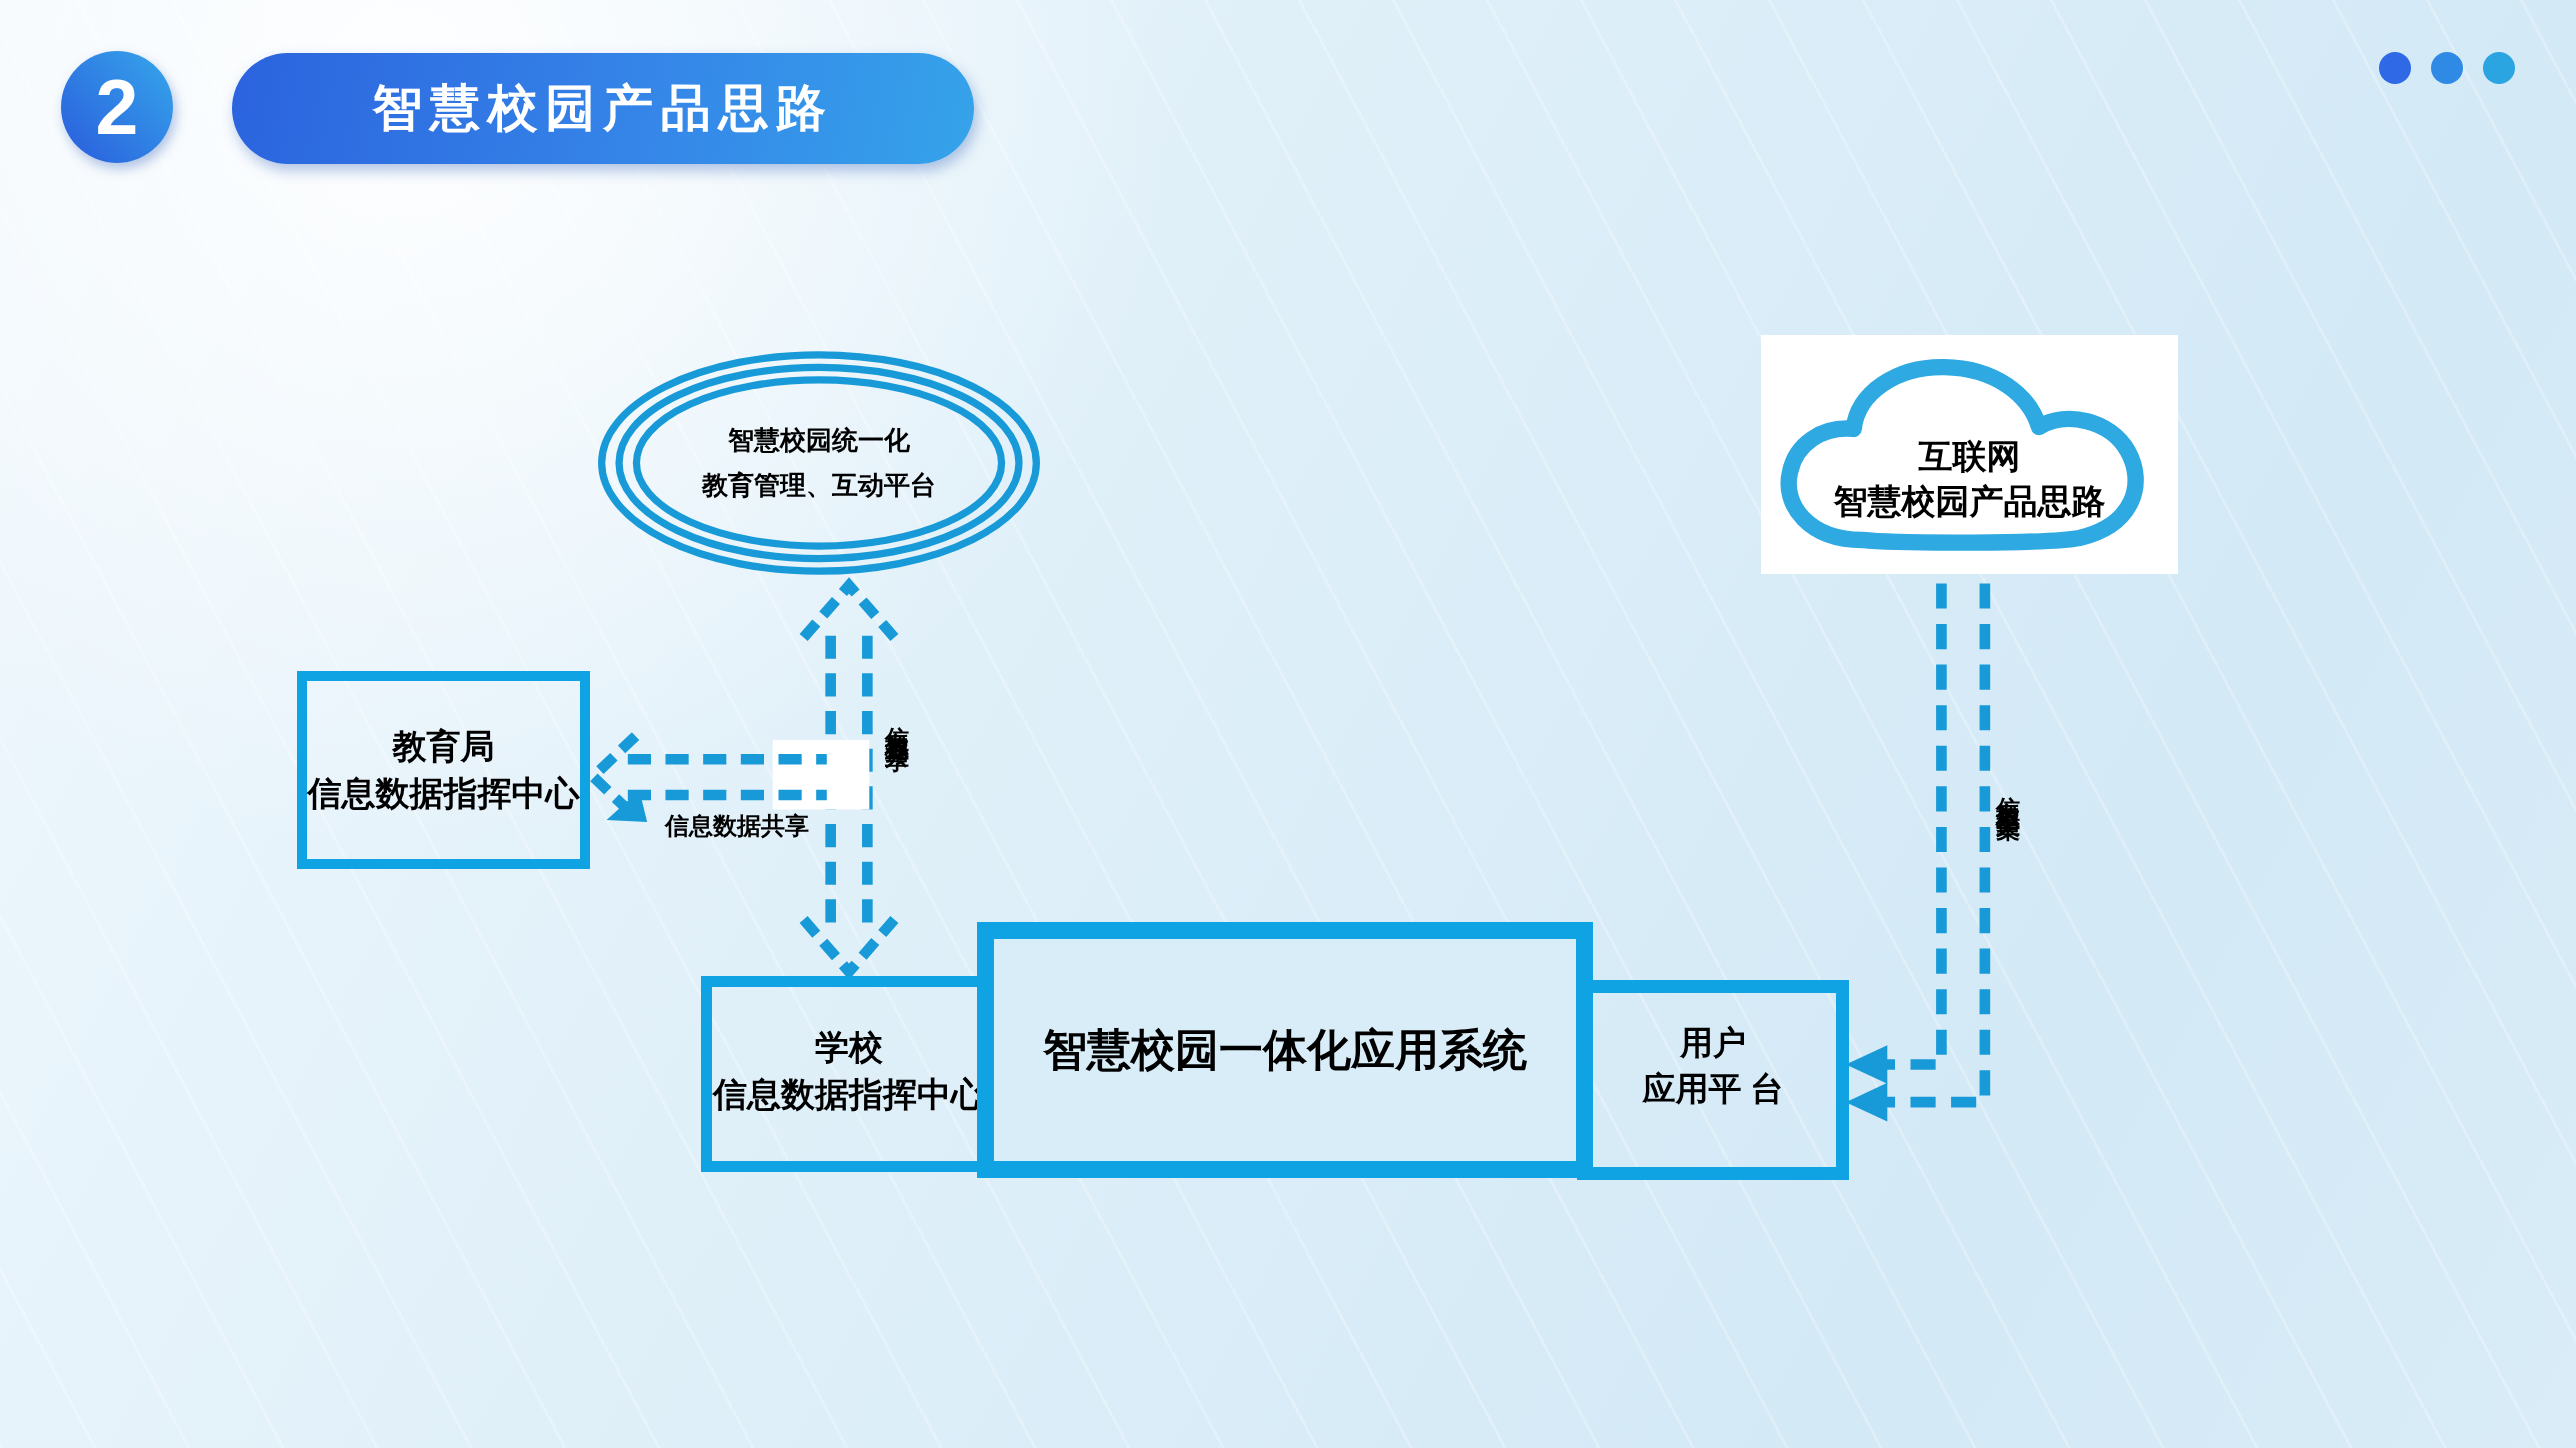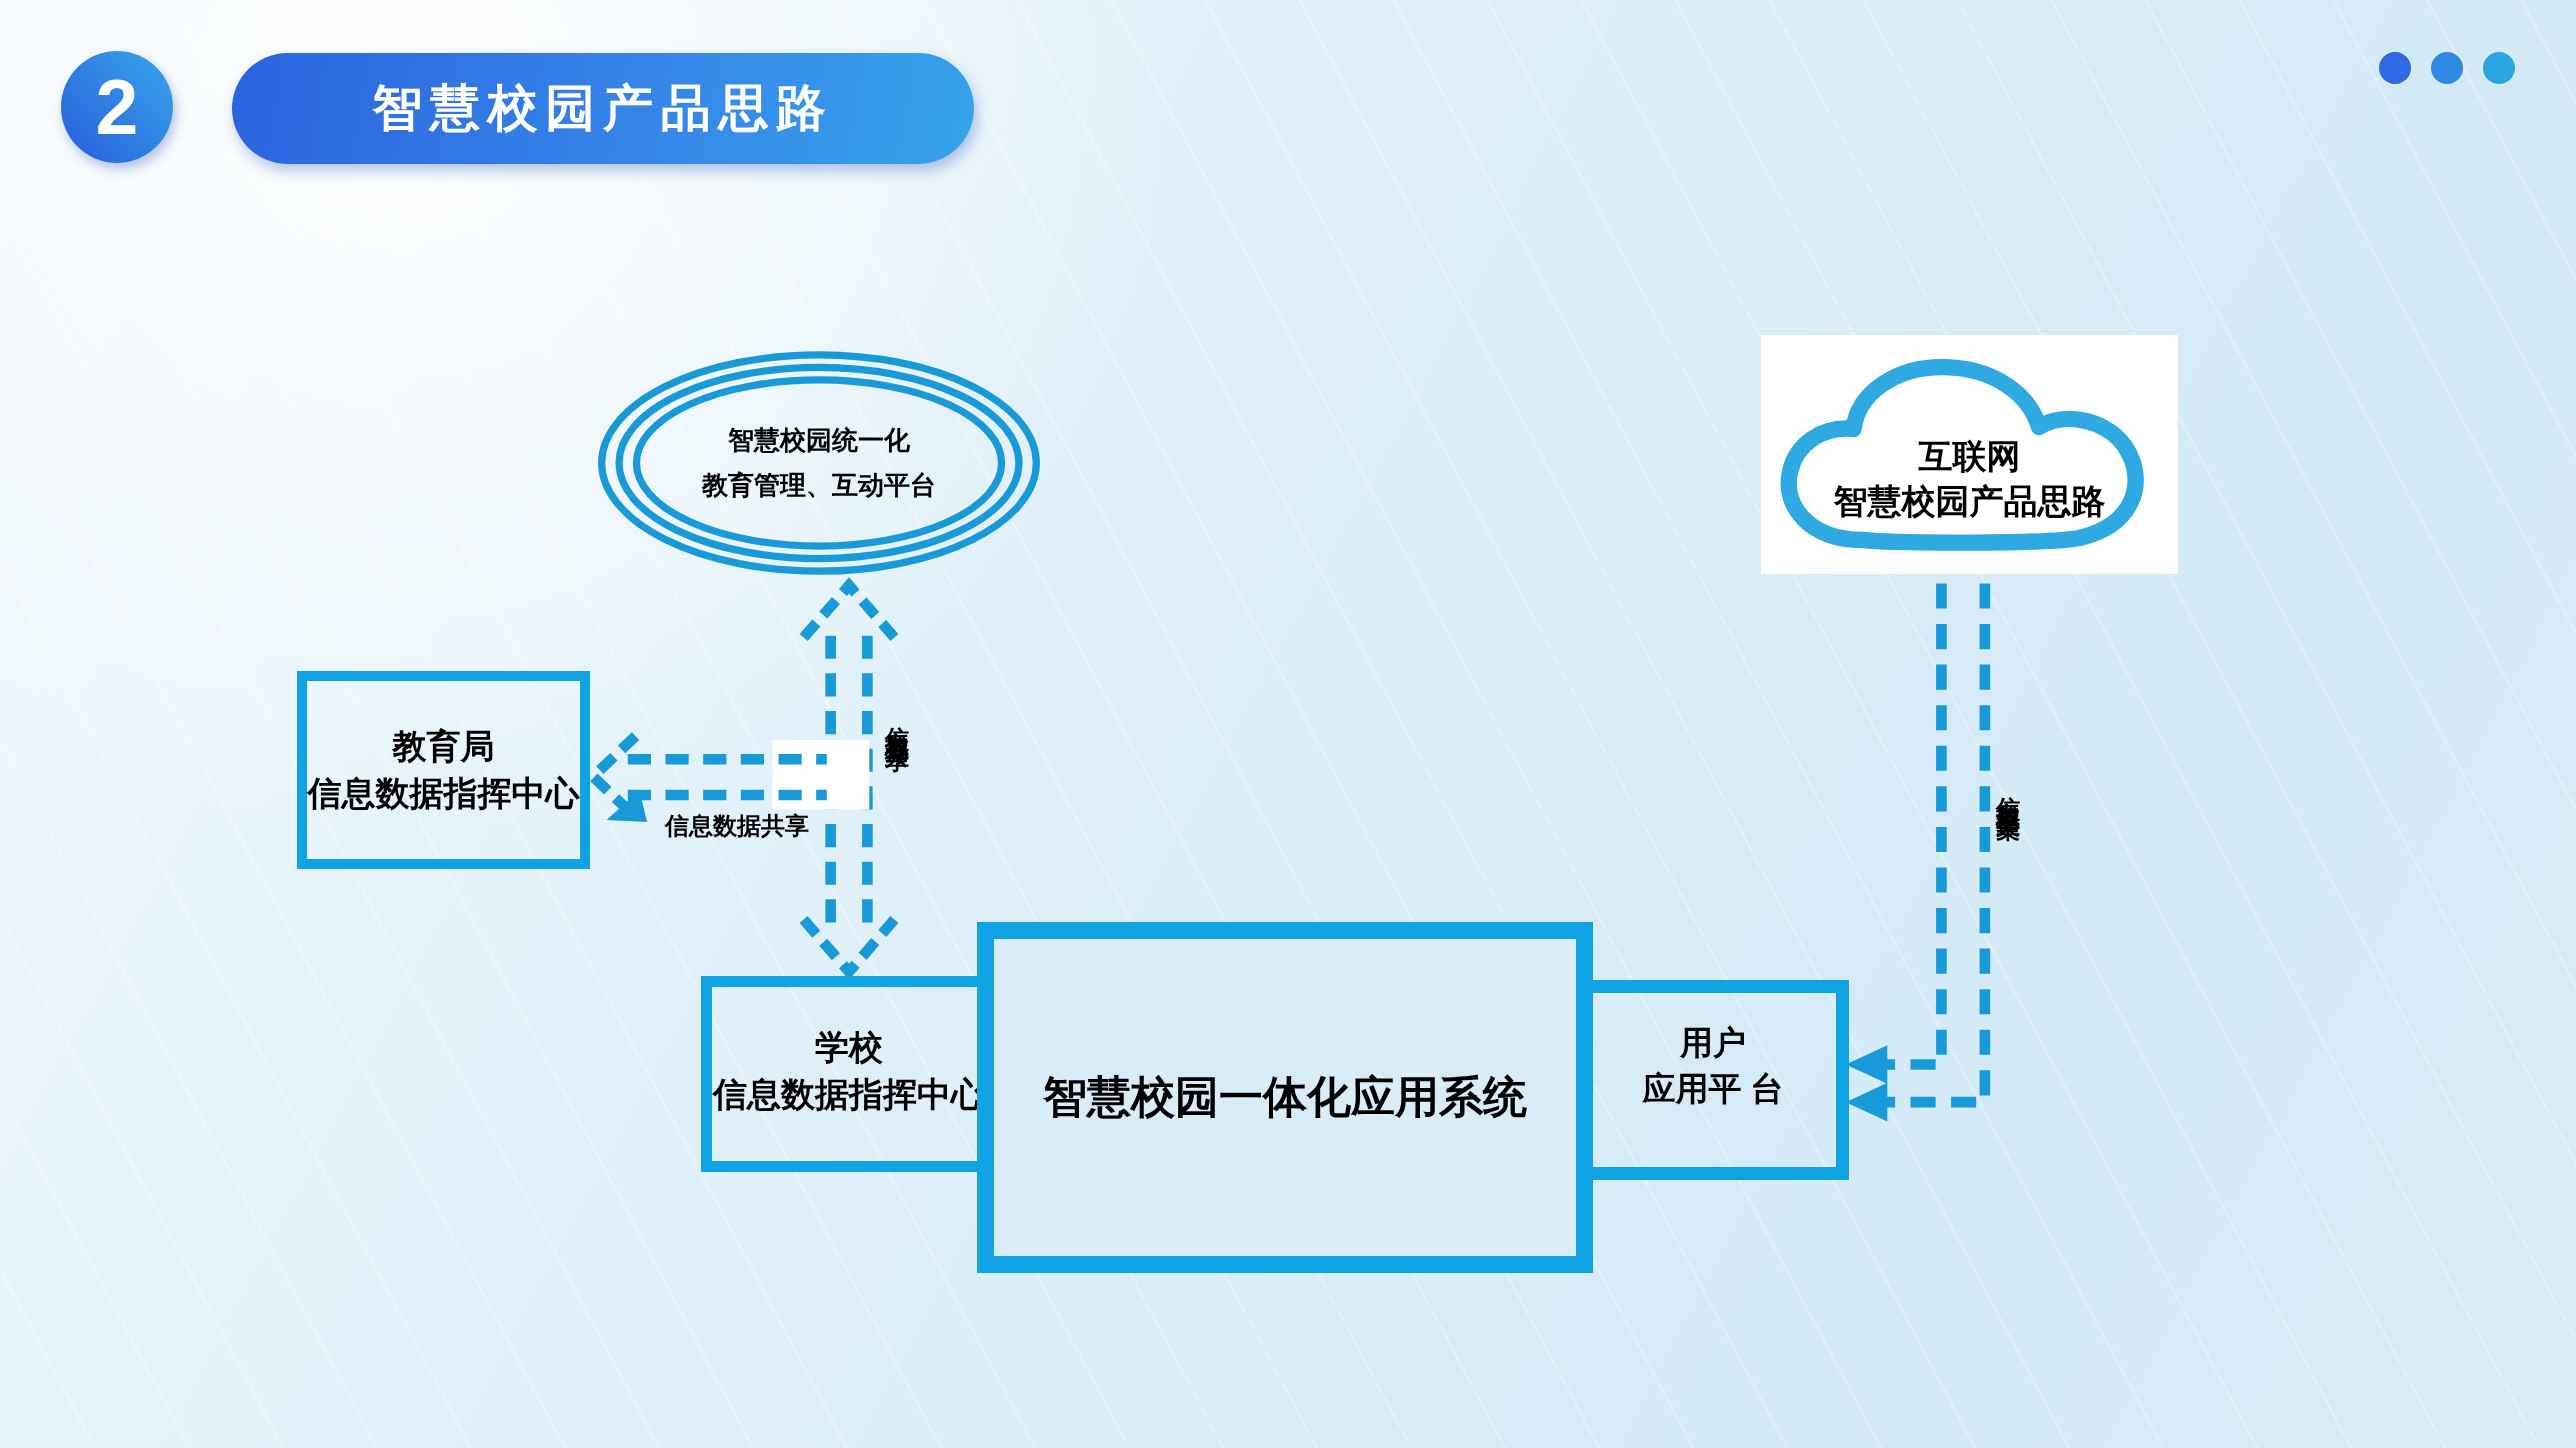--- a/index.html
+++ b/index.html
@@ -44,21 +44,21 @@
   .dash3{stroke:var(--line);fill:none;stroke-width:11;stroke-dasharray:26 16;}
   .head{fill:var(--line);stroke:none;}
   .patch{fill:#ffffff;stroke:none;}
   
   .box{
     position:absolute;box-sizing:border-box;color:var(--text);font-weight:bold;text-align:center;
     display:flex;flex-direction:column;justify-content:center;align-items:center;
   }
   .box-edu{left:297px;top:671px;width:293px;height:198px;border:10.6px solid var(--border);font-size:34px;line-height:47px;z-index:2;}
   .box-school{left:701px;top:976px;width:296px;height:196px;border:11.6px solid var(--border);font-size:34px;line-height:47px;z-index:2;padding-bottom:6px;}
-  .box-central{left:977px;top:922px;width:616px;height:351px;border:17.4px solid var(--border);font-size:44px;background:var(--box_fill);z-index:3;}
+  .box-central{left:977px;top:922px;width:616px;height:256px;border:17.4px solid var(--border);font-size:44px;background:var(--box_fill);z-index:3;}
   .box-user{left:1577px;top:980px;width:272px;height:200px;border:13.5px solid var(--border);font-size:33px;line-height:46px;z-index:2;padding-bottom:29px;}
   
   .ellipse-wrap{position:absolute;left:592px;top:347px;width:454px;height:232px;z-index:2;}
   .ellipse-wrap svg{position:absolute;inset:0;width:100%;height:100%;}
   .ring{fill:none;stroke:var(--line);stroke-width:7.5;}
   .ellipse-text{
     position:absolute;inset:0;display:flex;flex-direction:column;justify-content:center;align-items:center;
     color:var(--text);font-size:26px;font-weight:bold;line-height:45px;text-align:center;
   }
   

